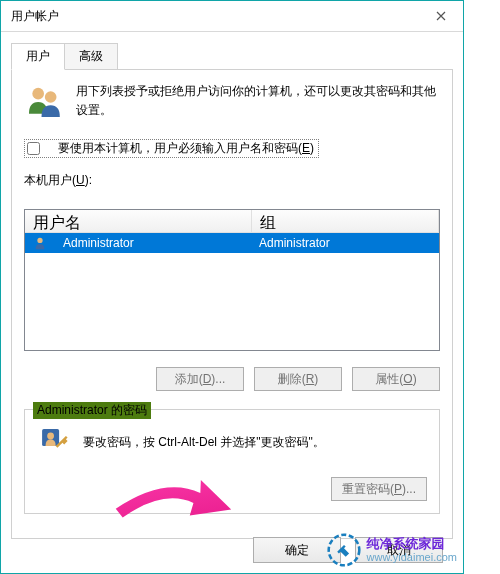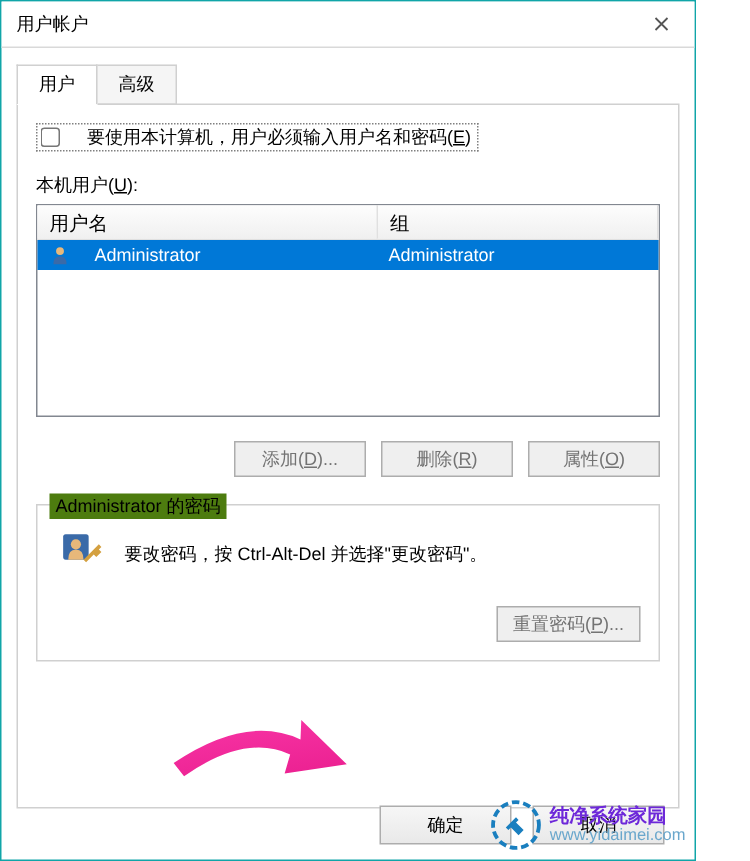--- a/index.html
+++ b/index.html
@@ -11,24 +11,24 @@
   .tab{padding:4px 14px;border:1px solid #d0d0d0;background:#fff;font-size:12px;position:relative;top:1px;margin-right:-1px}
   .tab.active{border-bottom:1px solid #fff;z-index:2}
   .tab:not(.active){background:#f5f5f5}
   .tabpanel{border:1px solid #d0d0d0;margin:0 10px 0 10px;padding:12px;height:470px;box-sizing:border-box;position:relative}
   .inforow{display:flex;align-items:flex-start;gap:12px;margin-bottom:14px}
   .usericon svg{width:40px;height:40px}
   .infotext{line-height:1.6}
   .checkrow{display:flex;gap:18px;border:1px dotted #808080;width:fit-content;padding:0 4px 0 2px;margin-bottom:14px}
   .checkrow input{margin:0}
   .ul{text-decoration:underline}
-  .sectionlabel{margin-bottom:4px}
+  .sectionlabel{margin-bottom:20px}
   .listbox{border:1px solid #828790;height:140px;background:#fff;display:flex;flex-direction:column}
   .listhead{display:flex;background:#fff;border-bottom:1px solid #e0e0e0;height:22px}
-  .listhead .col{padding:3px 8px;border-right:1px solid #e0e0e0;font-size:13px;background:linear-gradient(#fdfdfd,#f0f0f0)}
+  .listhead .col{padding:3px 8px;border-right:1px solid #e0e0e0;font-size:16px;background:linear-gradient(#fdfdfd,#f0f0f0)}
   .col-name{width:210px}
   .col-group{flex:1}
   .listrow{display:flex;height:20px;align-items:center}
   .listrow.selected{background:#0078d7;color:#fff}
   .listrow .cell{padding:0 8px;display:flex;align-items:flex-start;gap:16px}
   .listrow .cell.col-name{width:210px}
   .listrow .cell.col-group{flex:1}
   .miniuser svg{width:14px;height:14px;display:block}
   .btnrow{display:flex;justify-content:flex-end;gap:10px;margin-top:16px}
   .btn{min-width:88px;height:24px;border:1px solid #adadad;background:linear-gradient(#f6f6f6,#e9e9e9);font-size:12px;font-family:inherit;padding:0 10px;cursor:pointer}
@@ -61,20 +61,31 @@
     </div>
   </div>
 
   <div class="tabs">
     <div class="tab active">用户</div>
     <div class="tab">高级</div>
   </div>
 
   <div class="tabpanel">
 
+    <div class="inforow">
+      <div class="usericon">
+        <svg viewBox="0 0 48 48">
+          <circle cx="17" cy="14" r="7" fill="#e8b87a"></circle>
+          <path d="M6 38 Q6 24 17 24 Q28 24 28 38 Z" fill="#4a8a3a"></path>
+          <circle cx="32" cy="18" r="7" fill="#e8b87a"></circle>
+          <path d="M21 42 Q21 28 32 28 Q43 28 43 42 Z" fill="#3a6aa8"></path>
+        </svg>
+      </div>
+      <div class="infotext">用下列表授予或拒绝用户访问你的计算机，还可以更改其密码和其他设置。</div>
+    </div>
 
     <label class="checkrow">
       <input type="checkbox" style="">
       <span>
         <span>要使用本计算机，用户必须输入用户名和密码(</span><span class="ul">E</span><span>)</span>
       </span>
     </label>
 
     <div class="sectionlabel">
       <span>本机用户(</span><span class="ul">U</span><span>):</span>

